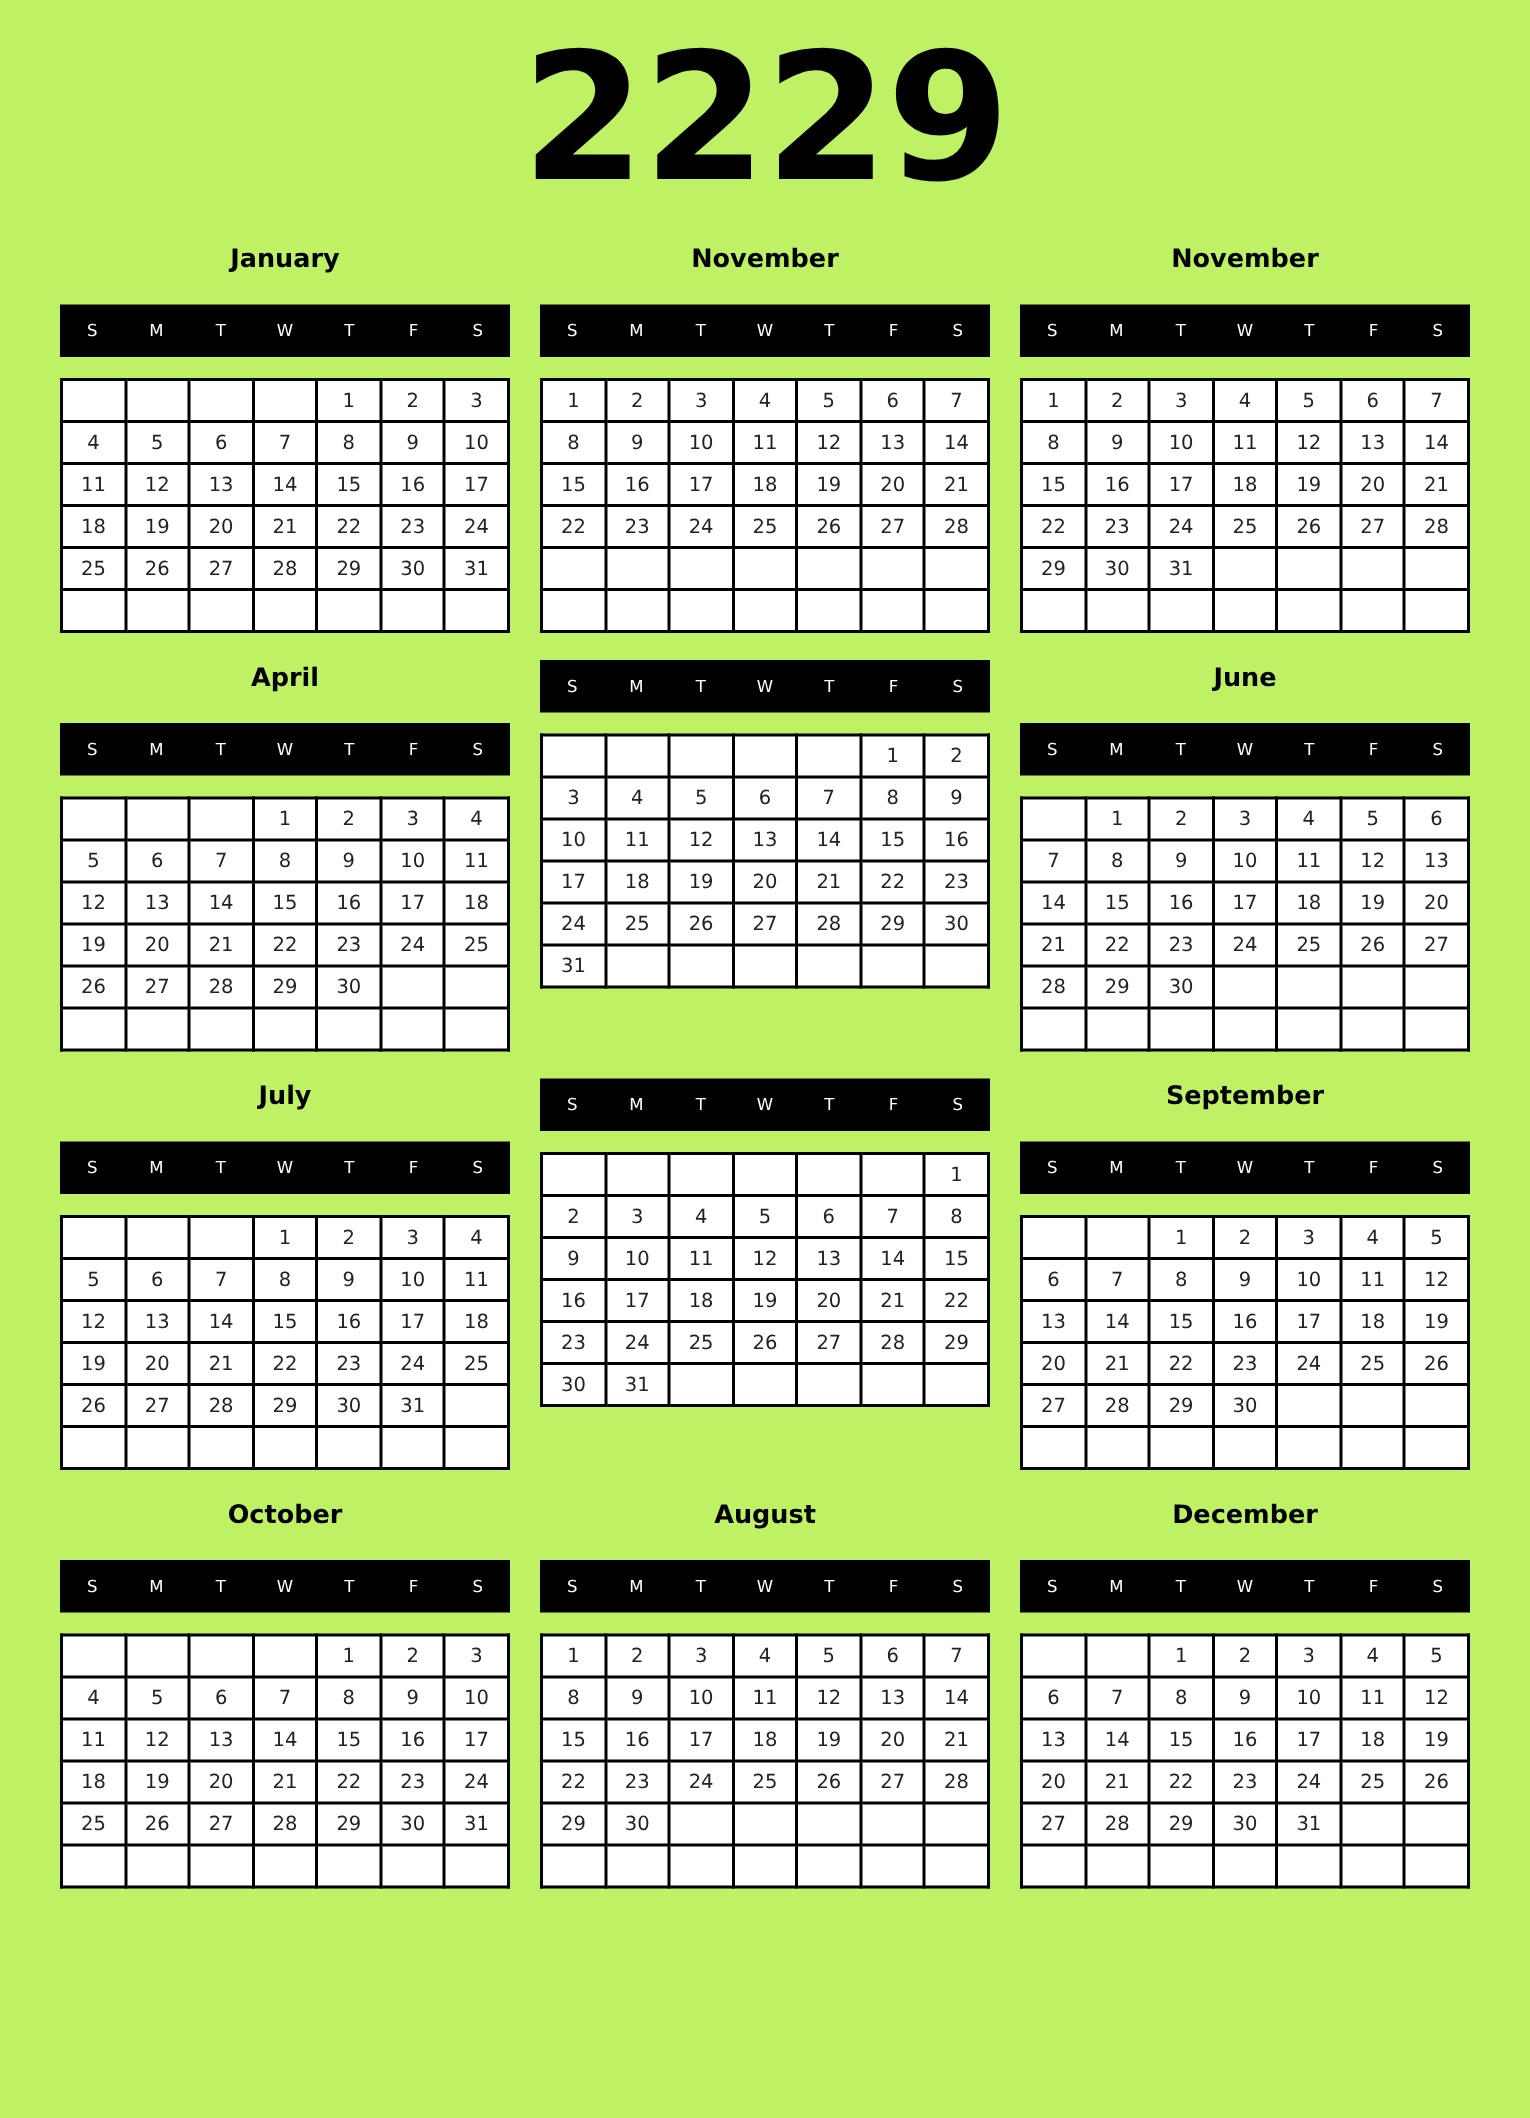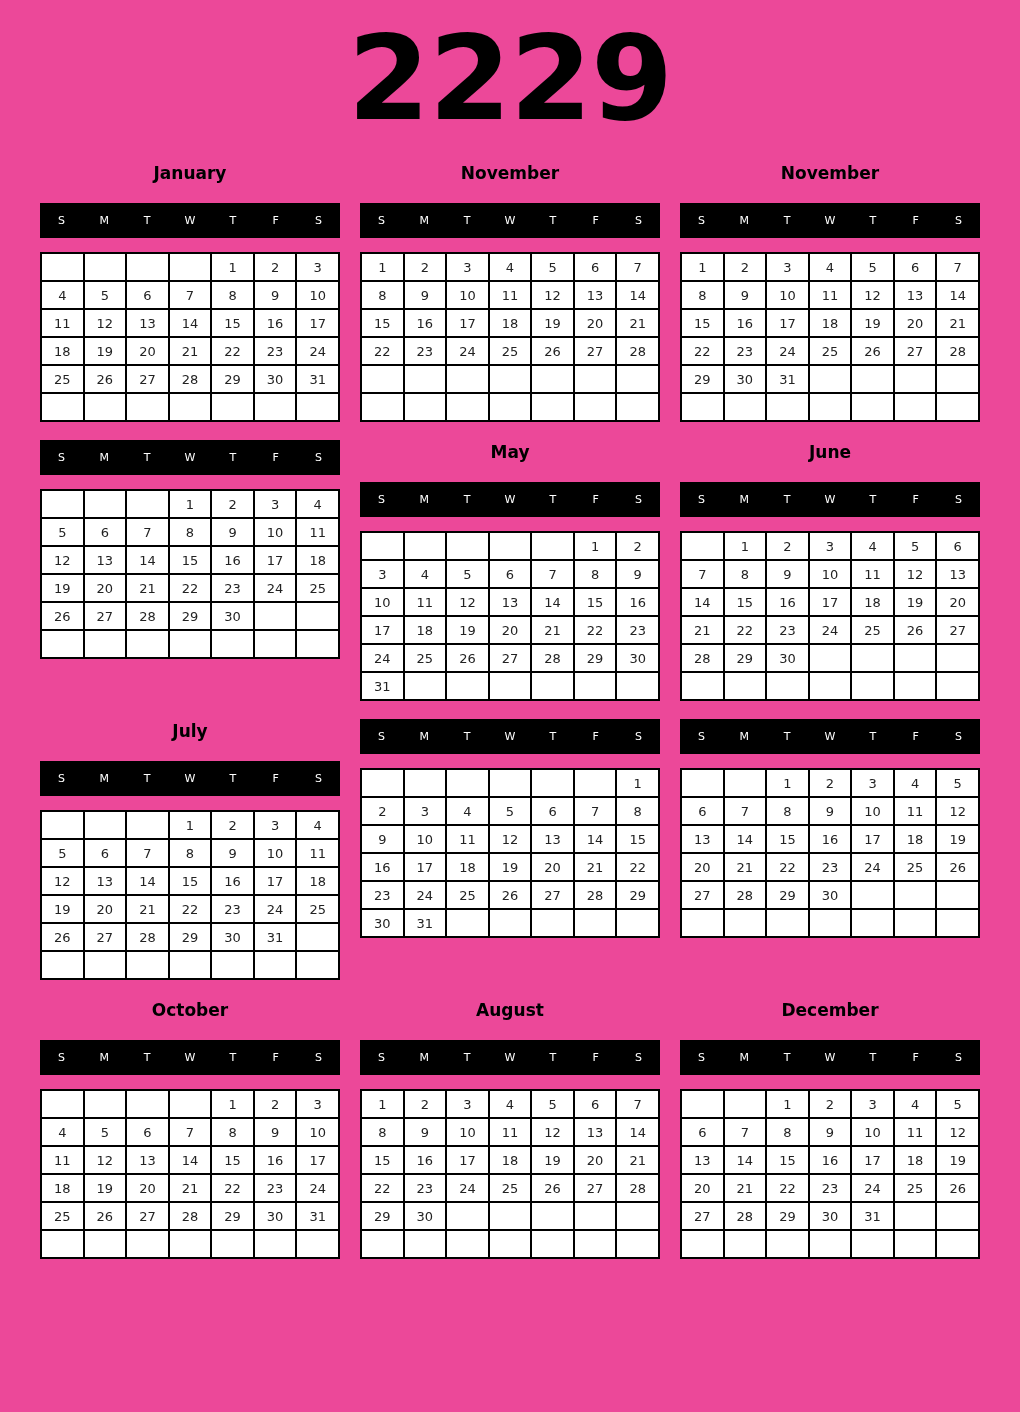--- a/index.html
+++ b/index.html
@@ -5,21 +5,21 @@
   html, body {
     margin: 0;
     padding: 0;
     background: #ffffff;
     font-family: "DejaVu Sans", sans-serif;
     color: #000000;
   }
   .page {
     width: 1020px;
     height: 1412px;
-    background: #ec4899;
+    background: #bef264;
     overflow: hidden;
   }
   .page-title {
     text-align: center;
     font-size: 118px;
     font-weight: bold;
     line-height: 1.17;
     margin-top: 9px;
     letter-spacing: -1px;
   }
@@ -285,91 +285,91 @@
               <td></td>
               <td></td>
               <td></td>
               <td></td>
             </tr>
           </tbody>
     </table>
   </div>
 
   <div class="month-block">
-    <div class="weekday-bar">
-          <span>S</span>
-          <span>M</span>
-          <span>T</span>
-          <span>W</span>
-          <span>T</span>
-          <span>F</span>
-          <span>S</span>
-        </div>
-    <table class="days">
-      <tbody>
-            <tr>
-              <td></td>
-              <td></td>
-              <td></td>
-              <td>1</td>
-              <td>2</td>
-              <td>3</td>
-              <td>4</td>
-            </tr>
-            <tr>
-              <td>5</td>
-              <td>6</td>
-              <td>7</td>
-              <td>8</td>
-              <td>9</td>
-              <td>10</td>
-              <td>11</td>
-            </tr>
-            <tr>
-              <td>12</td>
-              <td>13</td>
-              <td>14</td>
-              <td>15</td>
-              <td>16</td>
-              <td>17</td>
-              <td>18</td>
-            </tr>
-            <tr>
-              <td>19</td>
-              <td>20</td>
-              <td>21</td>
-              <td>22</td>
-              <td>23</td>
-              <td>24</td>
-              <td>25</td>
-            </tr>
-            <tr>
-              <td>26</td>
-              <td>27</td>
-              <td>28</td>
-              <td>29</td>
-              <td>30</td>
-              <td></td>
-              <td></td>
-            </tr>
-            <tr>
-              <td></td>
-              <td></td>
-              <td></td>
-              <td></td>
-              <td></td>
-              <td></td>
-              <td></td>
-            </tr>
-          </tbody>
-    </table>
-  </div>
-
-  <div class="month-block">
-    <div class="month-title">May</div>
+    <div class="month-title">April</div>
+    <div class="weekday-bar">
+          <span>S</span>
+          <span>M</span>
+          <span>T</span>
+          <span>W</span>
+          <span>T</span>
+          <span>F</span>
+          <span>S</span>
+        </div>
+    <table class="days">
+      <tbody>
+            <tr>
+              <td></td>
+              <td></td>
+              <td></td>
+              <td>1</td>
+              <td>2</td>
+              <td>3</td>
+              <td>4</td>
+            </tr>
+            <tr>
+              <td>5</td>
+              <td>6</td>
+              <td>7</td>
+              <td>8</td>
+              <td>9</td>
+              <td>10</td>
+              <td>11</td>
+            </tr>
+            <tr>
+              <td>12</td>
+              <td>13</td>
+              <td>14</td>
+              <td>15</td>
+              <td>16</td>
+              <td>17</td>
+              <td>18</td>
+            </tr>
+            <tr>
+              <td>19</td>
+              <td>20</td>
+              <td>21</td>
+              <td>22</td>
+              <td>23</td>
+              <td>24</td>
+              <td>25</td>
+            </tr>
+            <tr>
+              <td>26</td>
+              <td>27</td>
+              <td>28</td>
+              <td>29</td>
+              <td>30</td>
+              <td></td>
+              <td></td>
+            </tr>
+            <tr>
+              <td></td>
+              <td></td>
+              <td></td>
+              <td></td>
+              <td></td>
+              <td></td>
+              <td></td>
+            </tr>
+          </tbody>
+    </table>
+  </div>
+
+  <div class="month-block">
     <div class="weekday-bar">
           <span>S</span>
           <span>M</span>
           <span>T</span>
           <span>W</span>
           <span>T</span>
           <span>F</span>
           <span>S</span>
         </div>
     <table class="days">
@@ -638,20 +638,21 @@
               <td></td>
               <td></td>
               <td></td>
               <td></td>
             </tr>
           </tbody>
     </table>
   </div>
 
   <div class="month-block">
+    <div class="month-title">September</div>
     <div class="weekday-bar">
           <span>S</span>
           <span>M</span>
           <span>T</span>
           <span>W</span>
           <span>T</span>
           <span>F</span>
           <span>S</span>
         </div>
     <table class="days">

